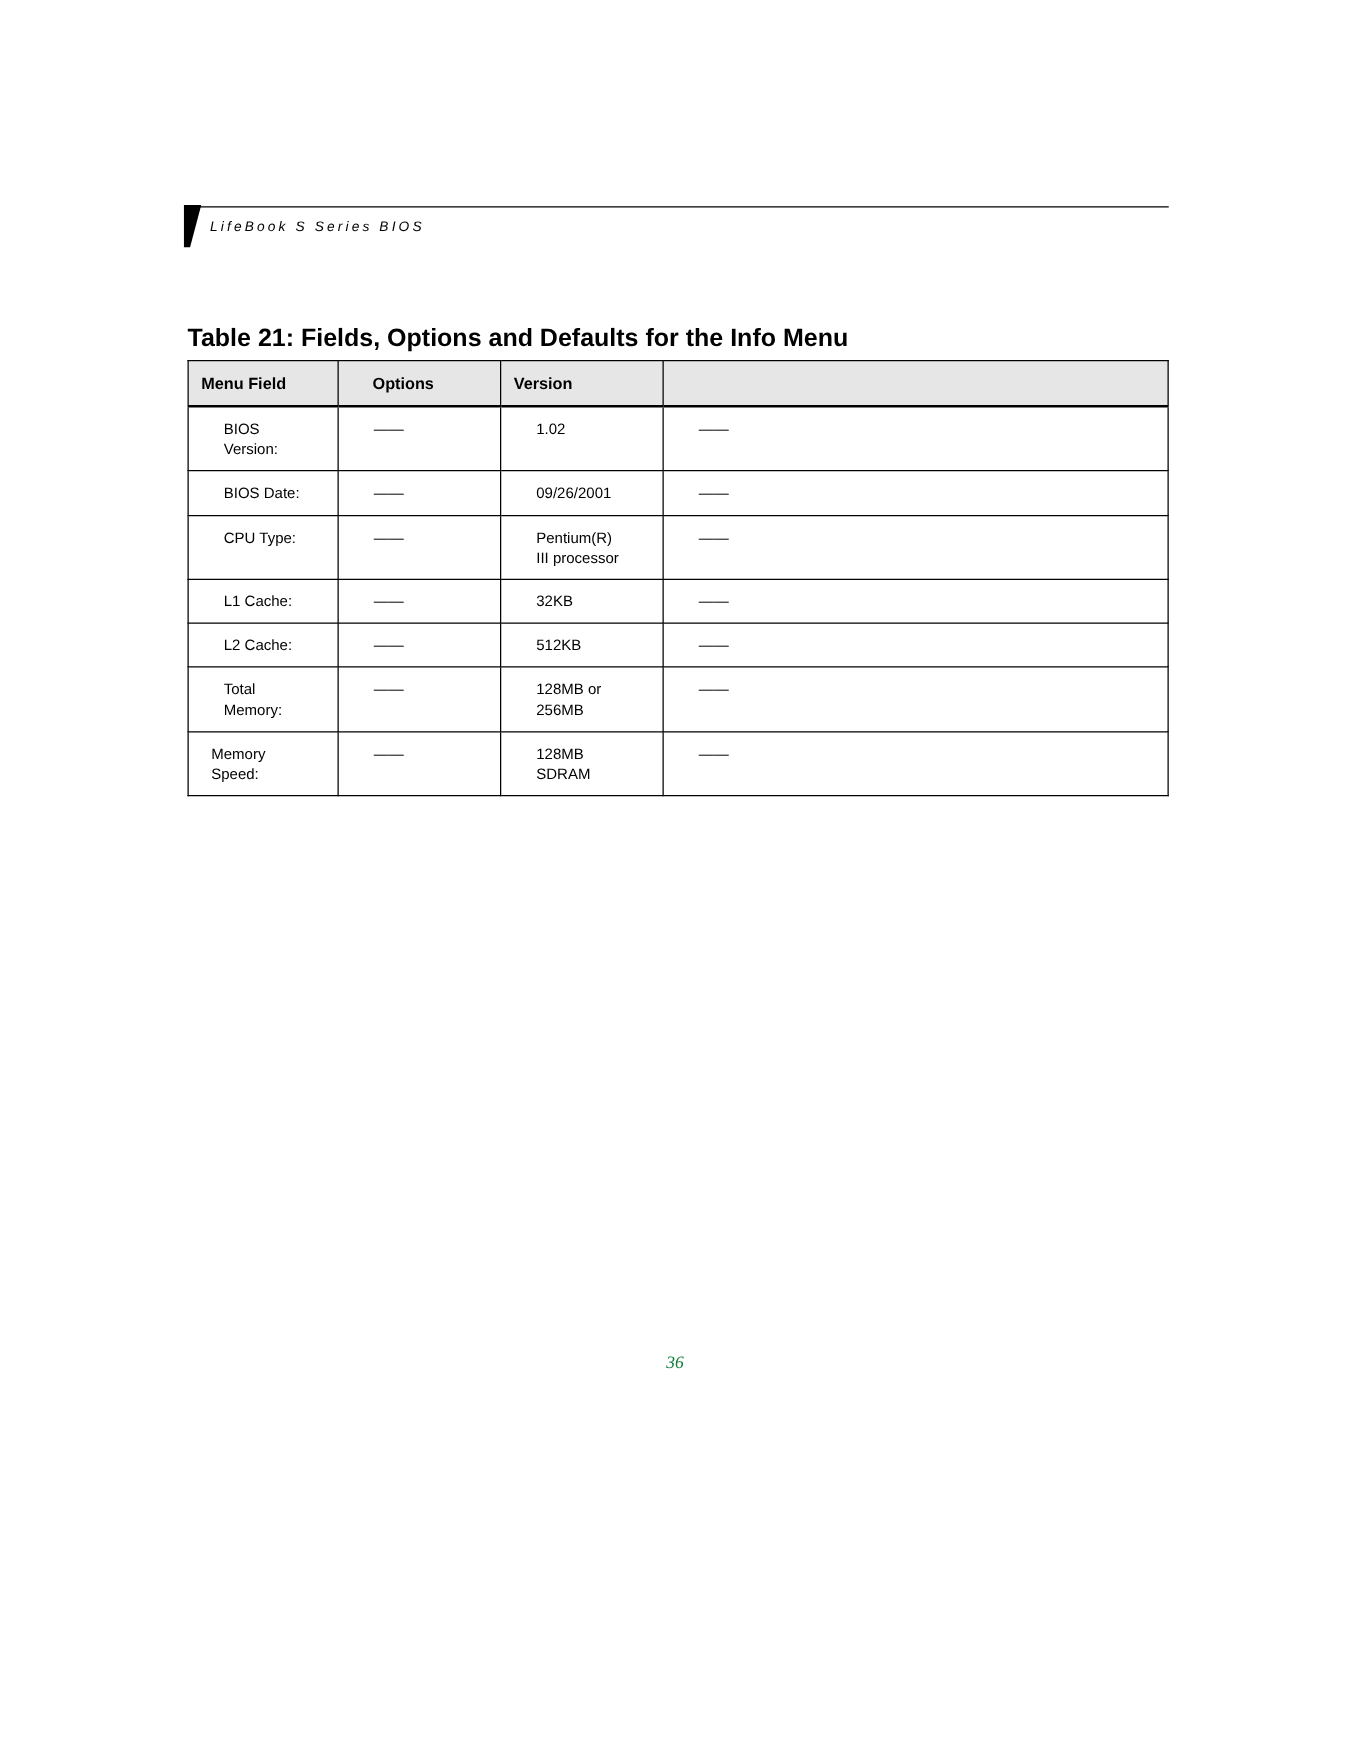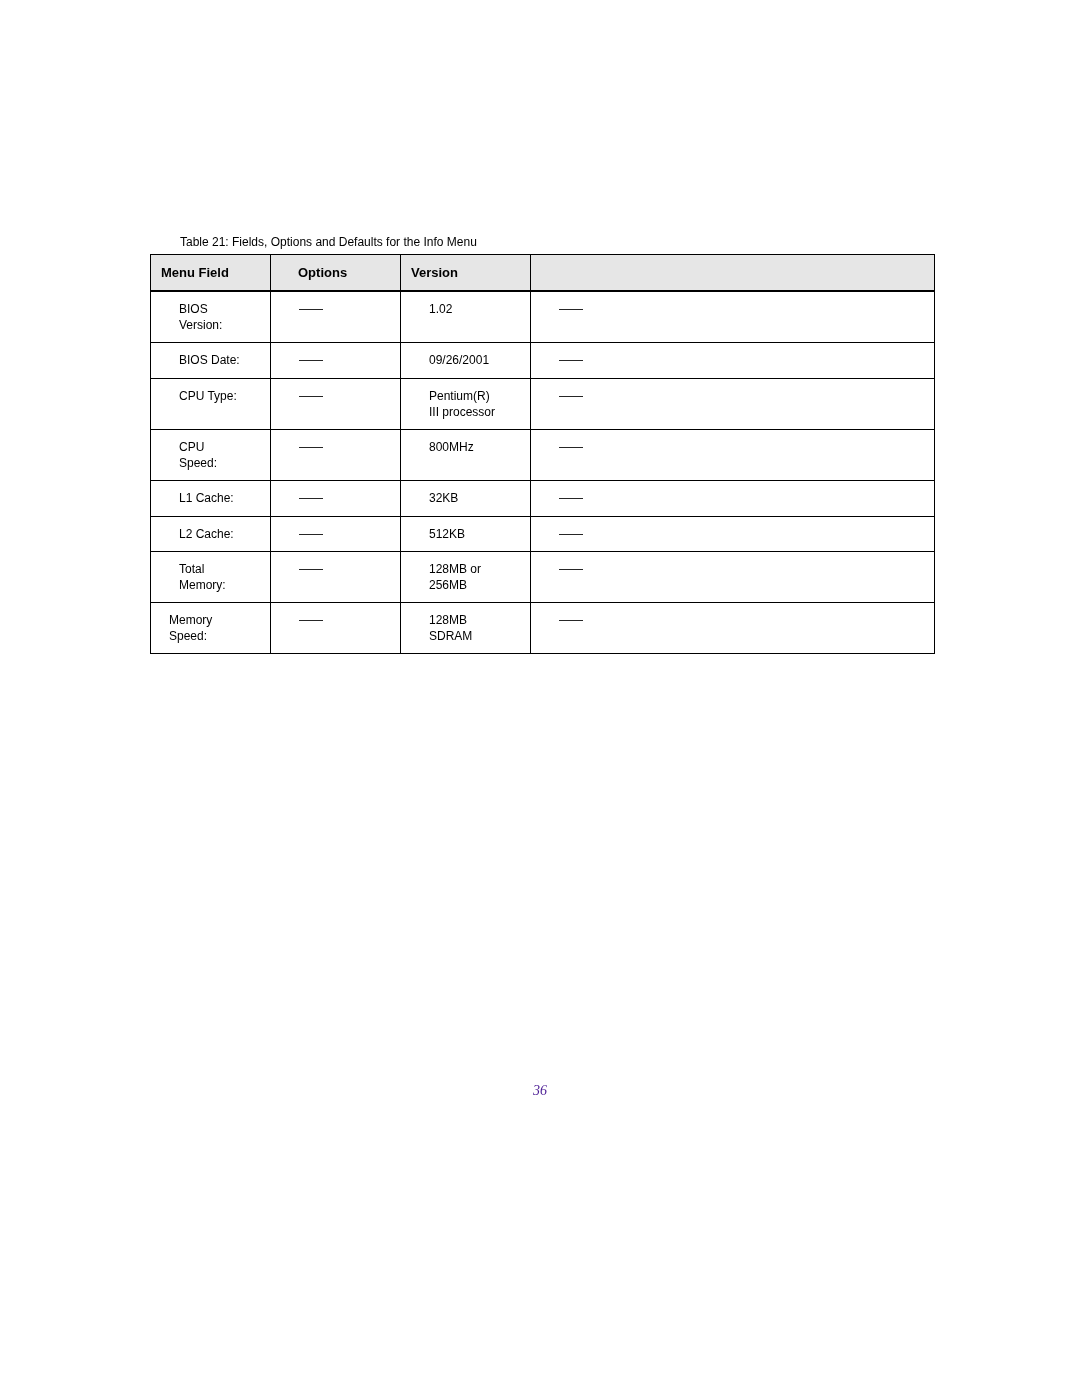--- a/index.html
+++ b/index.html
@@ -37,25 +37,24 @@
     .tab-shape {
       position: absolute;
       left: -3px;
       top: -2px;
     }
     .main-section {
       margin-top: 70px;
     }
     .table-title {
       font-family: Arial, sans-serif;
-      font-size: 12px;
-      font-weight: normal;
+      font-size: 20px;
+      font-weight: bold;
       color: #000;
       margin-bottom: 5px;
-      margin-left: 30px;
     }
     .table-note {
       font-family: Georgia, 'Times New Roman', serif;
       font-size: 14.5px;
       line-height: 1.35;
       color: #000;
       margin-bottom: 14px;
     }
     table.info-table {
       width: 100%;
@@ -90,27 +89,33 @@
       padding-left: 18px;
     }
     .page-number {
       position: absolute;
       left: 50%;
       transform: translateX(-50%);
       top: 1083px;
       font-style: italic;
       font-size: 14px;
       font-family: Georgia, 'Times New Roman', serif;
-      color: #4c1d95;
+      color: #15803d;
     }
   </style>
 </head>
 <body>
 
 <div class="page-content">
+  <div class="page-header">
+    <svg class="tab-shape" width="14" height="34">
+      <polygon points="0,0 14,0 5,34 0,34" fill="#000"></polygon>
+    </svg>
+    <span class="header-text">LifeBook S Series BIOS</span>
+  </div>
 
   <div class="main-section">
     <div class="table-title">Table 21: Fields, Options and Defaults for the Info Menu</div>
 
     <table class="info-table">
       <thead>
         <tr>
           <th class="col-menu-field">Menu Field</th>
           <th class="col-options">Options</th>
           <th class="col-default">Version</th>
@@ -127,26 +132,20 @@
         <tr>
           <td>BIOS Date:</td>
           <td>——</td>
           <td>09/26/2001</td>
           <td>——</td>
         </tr>
         <tr>
           <td>CPU Type:</td>
           <td>——</td>
           <td>Pentium(R) III processor</td>
-          <td>——</td>
-        </tr>
-        <tr>
-          <td>CPU Speed:</td>
-          <td>——</td>
-          <td>800MHz</td>
           <td>——</td>
         </tr>
         <tr>
           <td>L1 Cache:</td>
           <td>——</td>
           <td>32KB</td>
           <td>——</td>
         </tr>
         <tr>
           <td>L2 Cache:</td>

